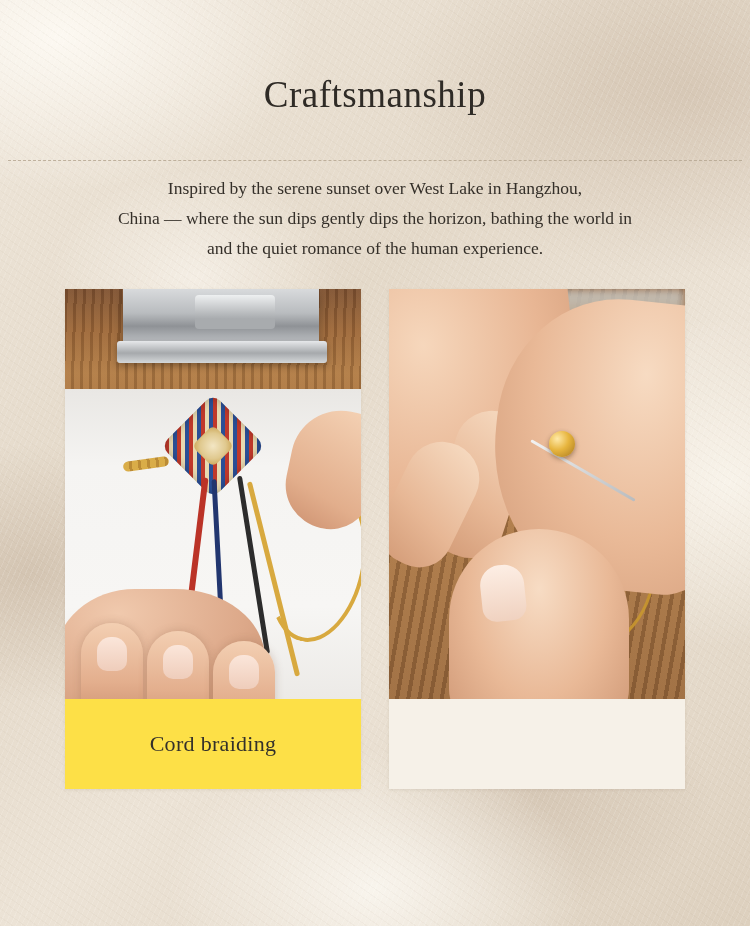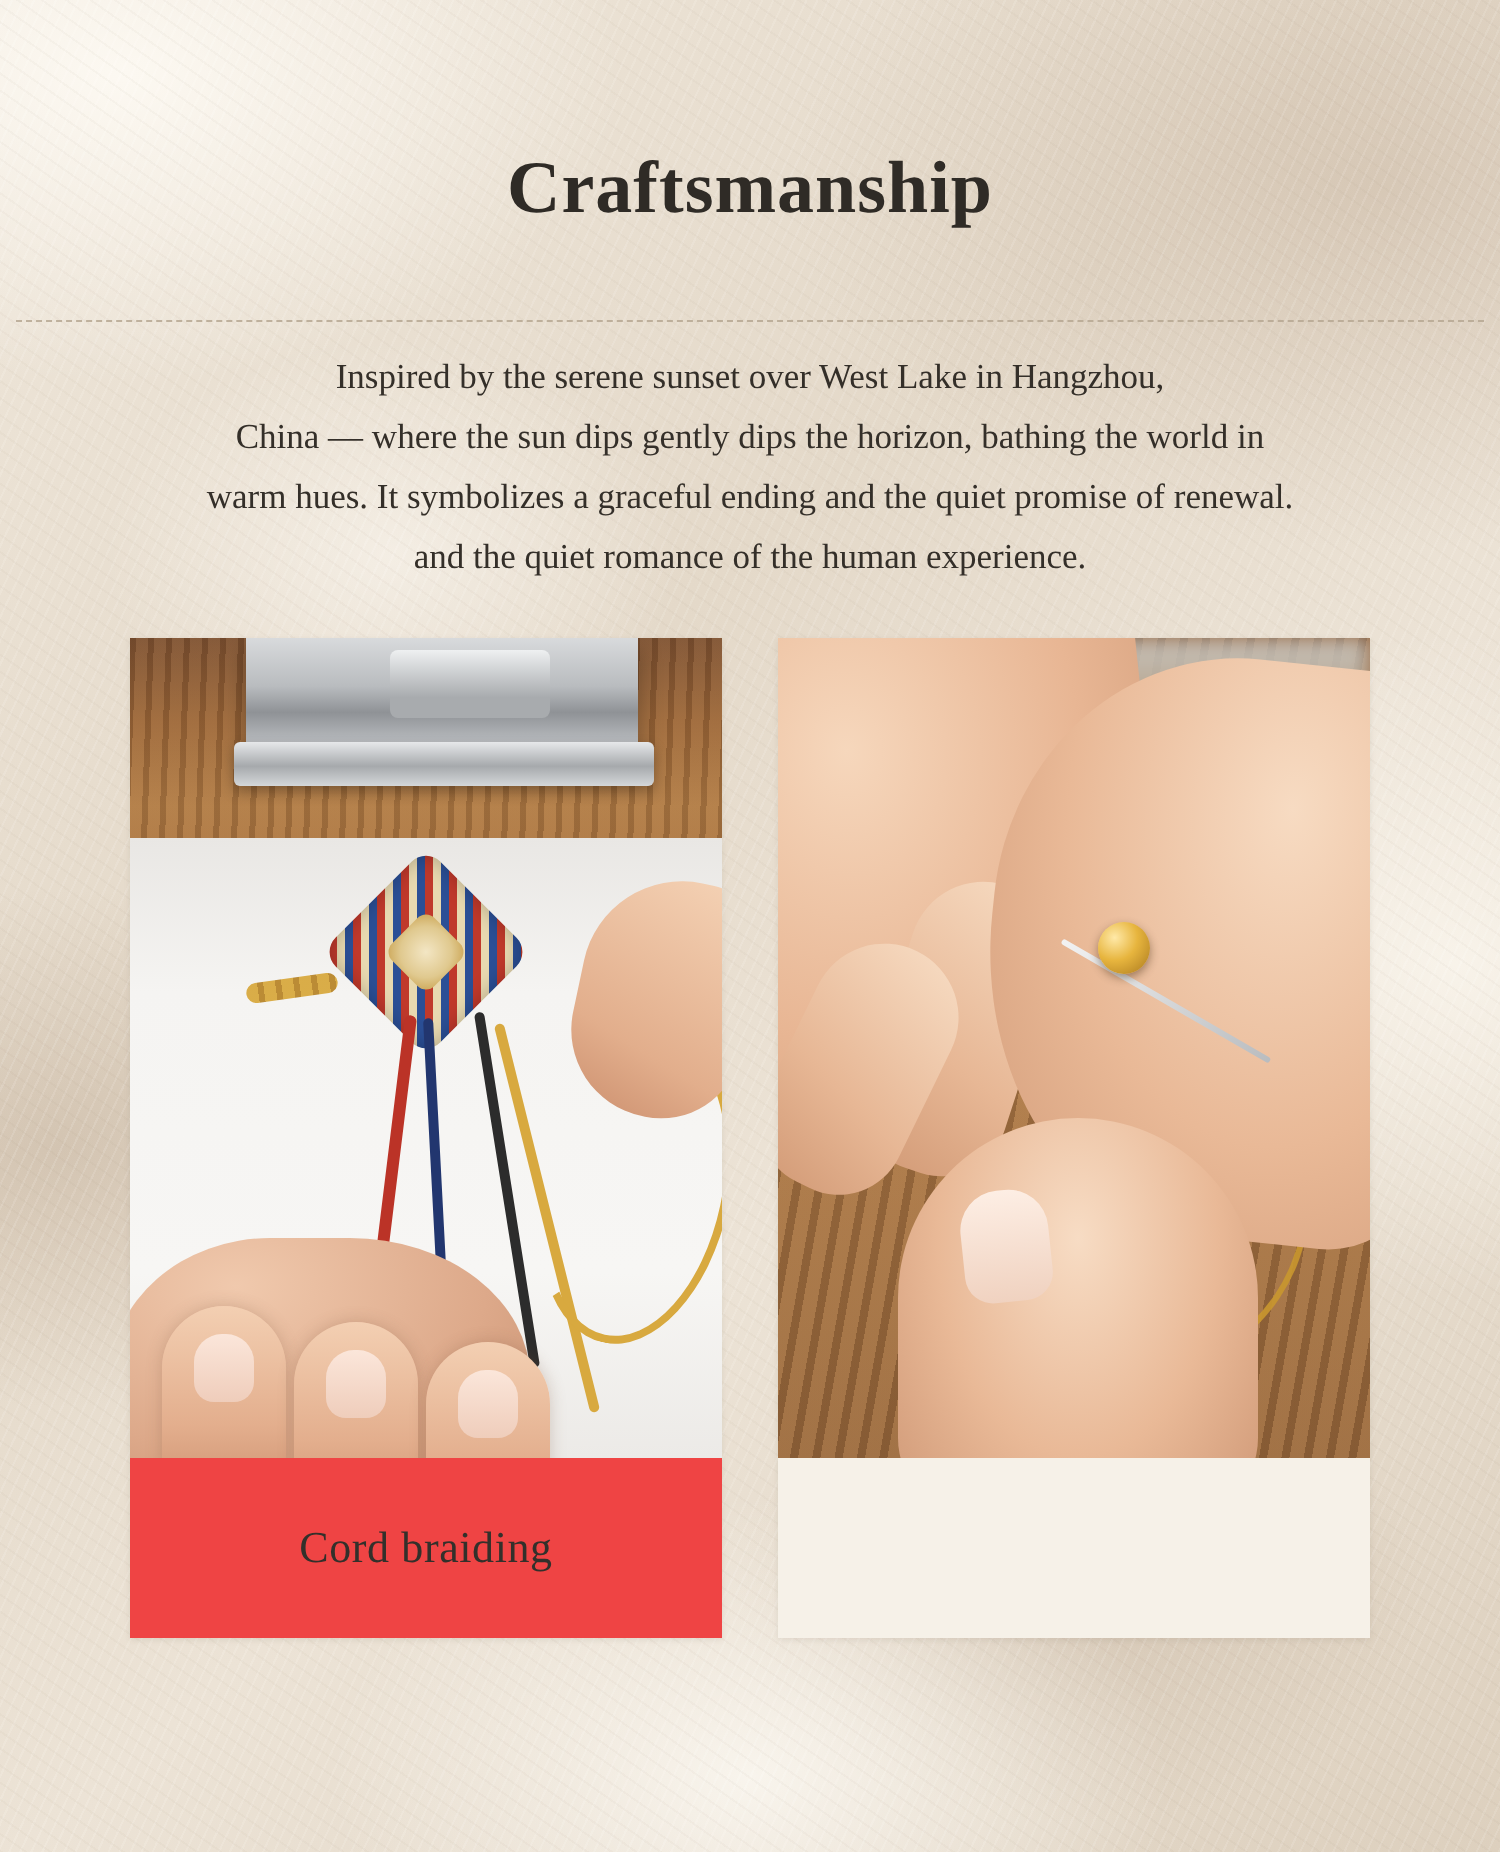--- a/index.html
+++ b/index.html
@@ -49,21 +49,21 @@
     width: 750px;
   }
 
   
   .title {
     text-align: center;
     font-size: 37px;
     letter-spacing: 0.5px;
     color: #2f2b26;
     padding-top: 48px;
-    font-weight: 700;
+    font-weight: 400;
     font-family: "Liberation Serif", serif;
   }
 
   
   .divider-wrap {
     margin-top: 44px;
     padding: 0 8px;
   }
   .divider {
     border-top: 1px dashed #b7a893;
@@ -102,21 +102,21 @@
     overflow: hidden;
     background: #cdbba6;
   }
   .card-caption {
     height: 90px;
     display: flex;
     align-items: center;
     justify-content: center;
     font-size: 22px;
     color: #33302b;
-    background: #ef4444;
+    background: #fde047;
     letter-spacing: 0.3px;
   }
 
   
   .p1 {
     position: absolute;
     inset: 0;
     background:
       linear-gradient(180deg, #8d5f3c 0%, #a97murky 0%),
       linear-gradient(180deg, #8a5c39 0%, #a9743f 18%, #b07c45 30%, #c8c3bd 36%, #efeeec 50%, #f3f2f0 100%);
@@ -273,21 +273,20 @@
 
   <h1 class="title">Craftsmanship</h1>
 
   <div class="divider-wrap">
     <div class="divider"></div>
   </div>
 
   <div class="intro">
     <span class="line">Inspired by the serene sunset over West Lake in Hangzhou,</span>
     <span class="line">China — where the sun dips gently dips the horizon, bathing the world in</span>
-    <span class="line">warm hues. It symbolizes a graceful ending and the quiet promise of renewal.</span>
     <span class="line">and the quiet romance of the human experience.</span>
   </div>
 
   <div class="cards">
 
     <div class="card">
       <div class="card-photo">
         <div class="p1"></div>
         <div class="p1-wood"></div>
         <div class="p1-paper"></div>

